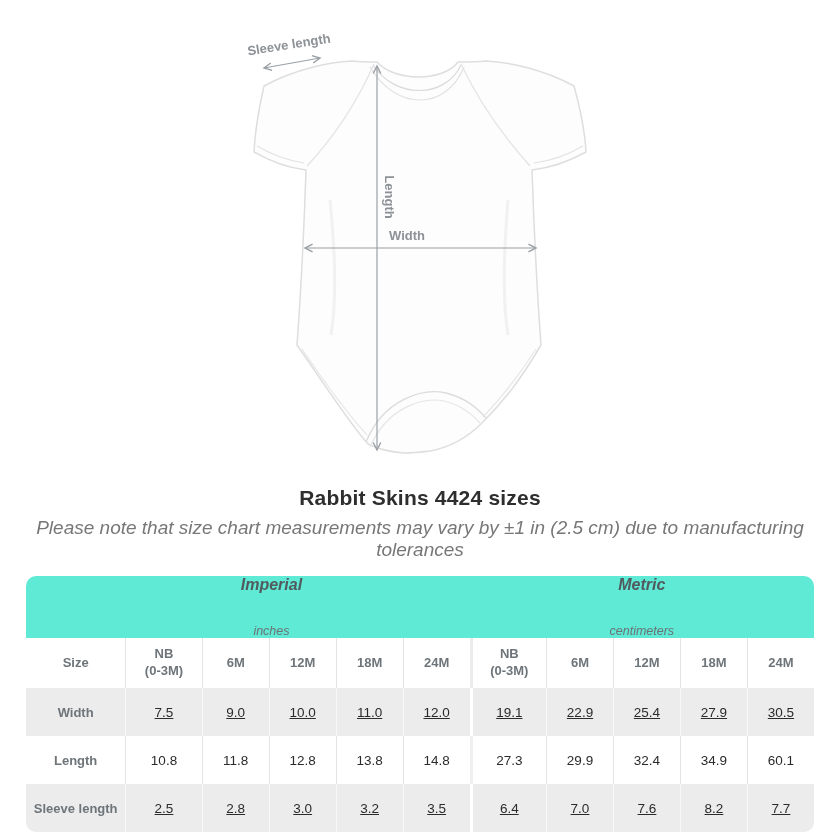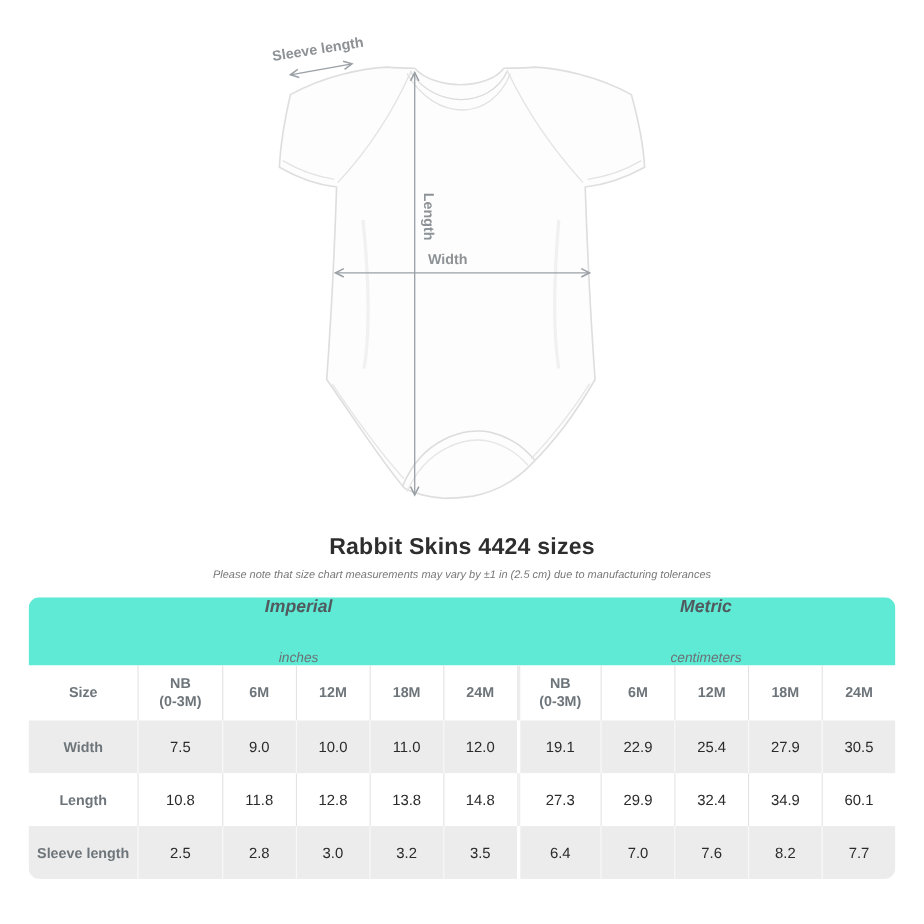--- a/index.html
+++ b/index.html
@@ -13,21 +13,21 @@
   .diagram svg { display:block; }
   .meas-label { font-size:13px; font-weight:bold; fill:#8d9296; }
 
   
   .title {
     margin:16px 0 0 0; text-align:center;
     font-size:21px; font-weight:bold; color:#2e2e2e; letter-spacing:.2px;
   }
   .note {
     margin:7px 0 0 0; text-align:center;
-    font-size:10px; font-style:italic; color:#777777;
+    font-size:19px; font-style:italic; color:#777777;
   }
 
   
   .size-table {
     width:788px; margin:15px auto 0; border-radius:10px; overflow:hidden;
   }
   .unit-band { display:flex; background:#5eead4; height:62px; }
   .unit-group { display:flex; flex-direction:column; align-items:center; justify-content:center; gap:3px; }
   .unit-group.imperial { width:56.3%; padding-left:6%; box-sizing:border-box; }
   .unit-group.metric   { width:43.7%; }
@@ -43,21 +43,21 @@
   thead th {
     height:50px; background:#ffffff; font-size:13px; font-weight:bold;
     color:#6e757a; border-left:1px solid #e3e3e3; white-space:pre-line; line-height:1.3;
   }
   thead th:first-child { border-left:none; }
   thead th.group-start { border-left:3px solid #ececec; }
 
   tbody th, tbody td { height:48px; font-size:13.5px; color:#2b2b2b; border-left:1px solid #e3e3e3; }
   tbody th { font-size:13px; font-weight:bold; color:#6e757a; border-left:none; }
   tr.gray  th, tr.gray  td { background:#ececec; }
-  tr.gray  td { border-left-color:#f8f8f8; }
+  tr.gray  td { border-left-color:#f8f8f8;text-decoration:underline; }
   tr.white th, tr.white td { background:#ffffff; }
   tbody tr.gray  td.group-start { border-left:3px solid #ffffff; }
   tbody tr.white td.group-start { border-left:3px solid #f0f0f0; }
 </style>
 </head>
 <body>
 
 <div class="page">
 
   <div class="diagram">

